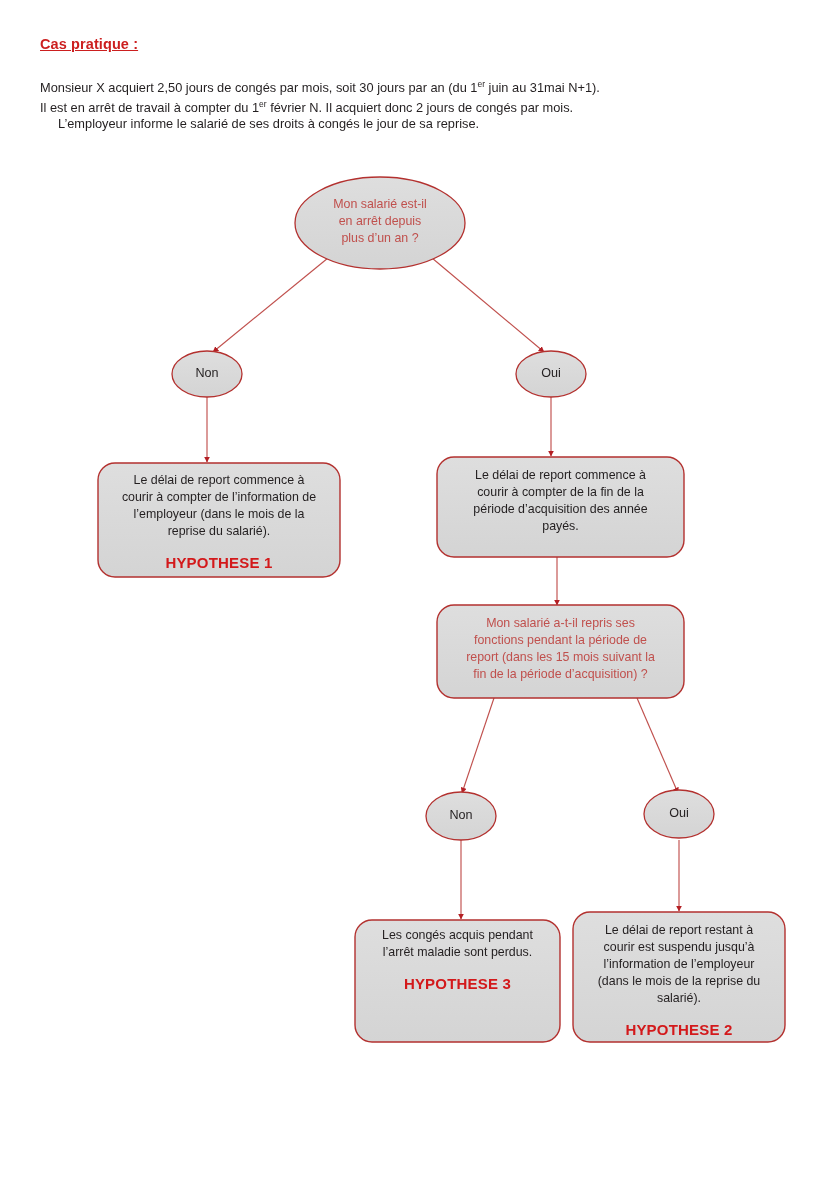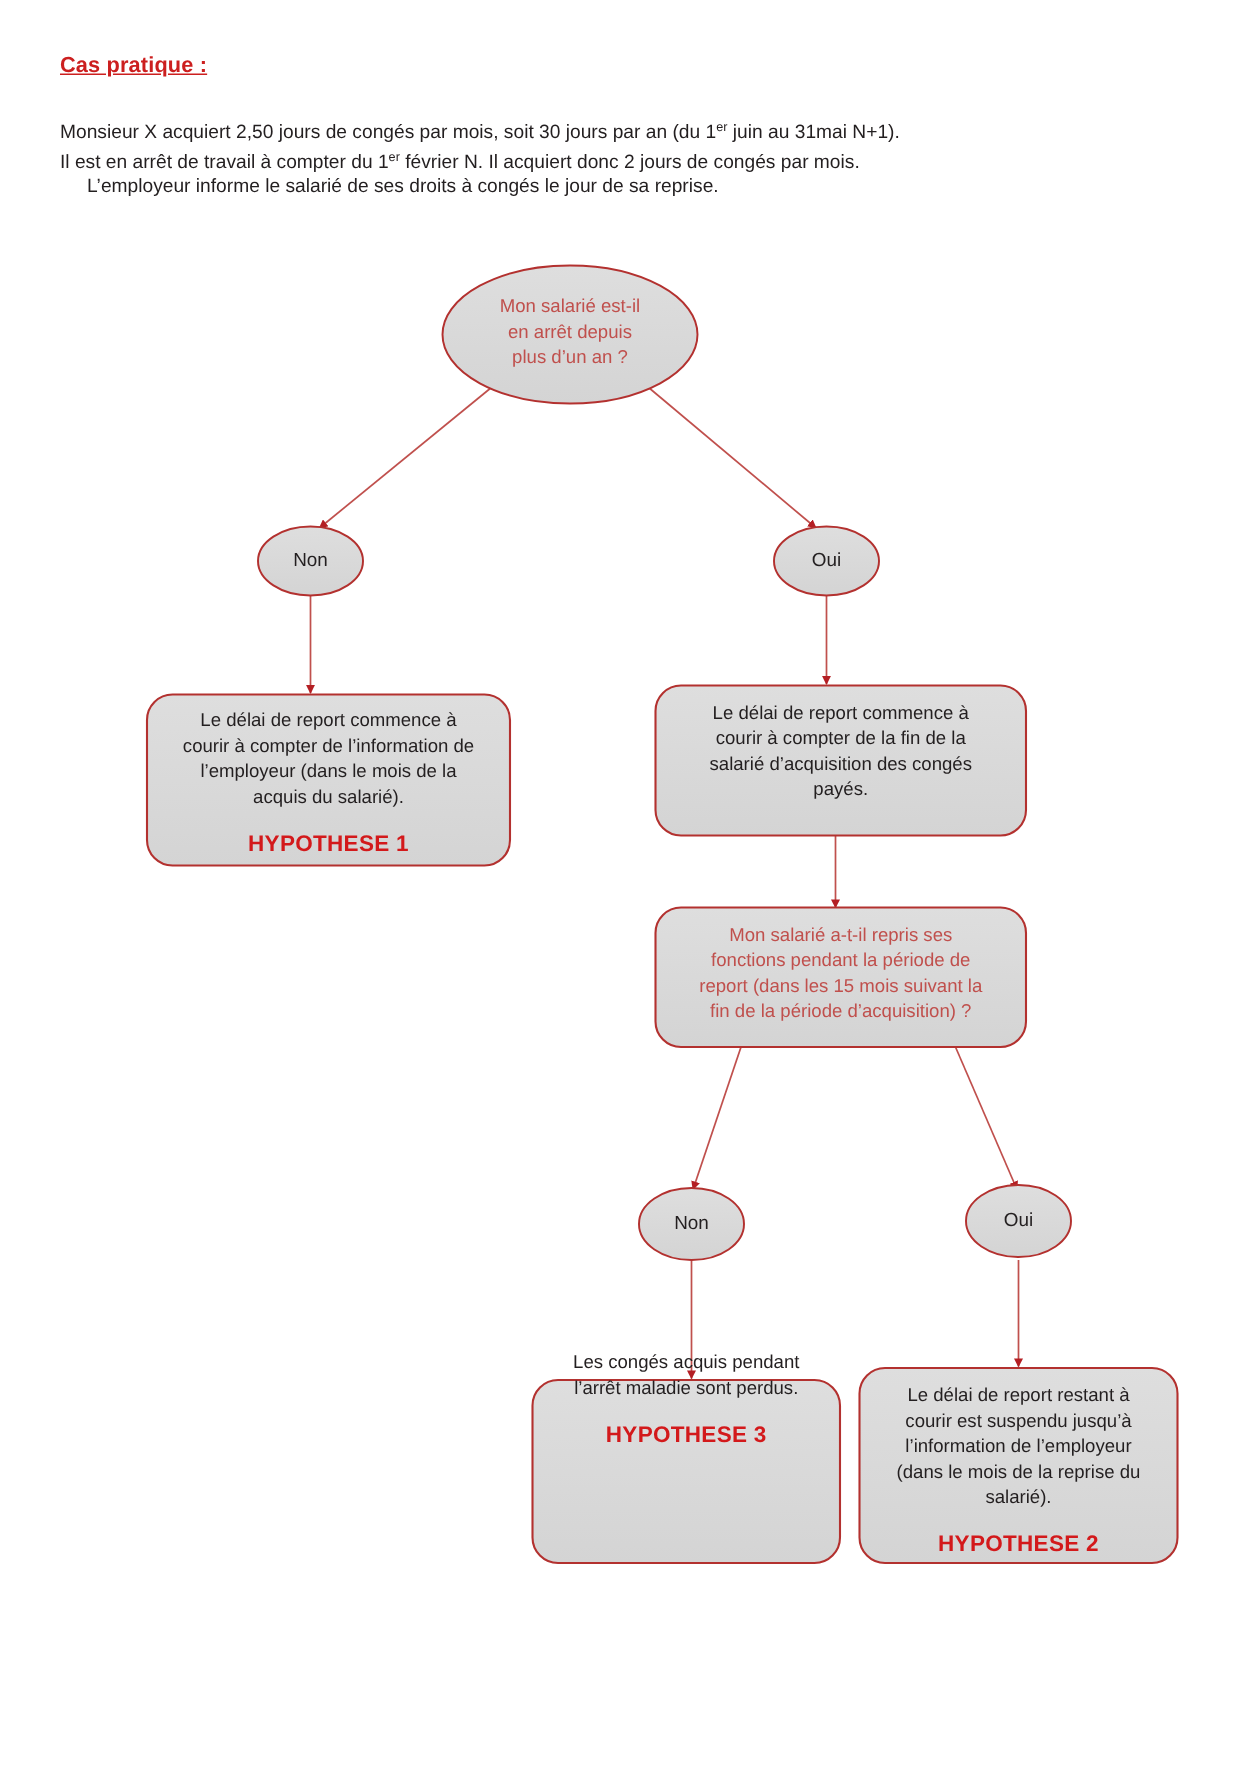--- a/index.html
+++ b/index.html
@@ -142,43 +142,43 @@
   </div>
 
   <div class="pill-text" style="left:177px; top:366px; width:60px;">Non</div>
 
   <div class="pill-text" style="left:521px; top:366px; width:60px;">Oui</div>
 
   <div class="node-text dark" style="left:103px; top:472px; width:232px;">
     <span>Le délai de report commence à</span><br>
     <span>courir à compter de l’information de</span><br>
     <span>l’employeur (dans le mois de la</span><br>
-    <span>acquis du salarié).</span>
+    <span>reprise du salarié).</span>
     <span class="hyp">HYPOTHESE 1</span>
   </div>
 
   <div class="node-text dark" style="left:442px; top:467px; width:237px;">
     <span>Le délai de report commence à</span><br>
     <span>courir à compter de la fin de la</span><br>
-    <span>salarié d’acquisition des congés</span><br>
+    <span>période d’acquisition des année</span><br>
     <span>payés.</span>
   </div>
 
   <div class="node-text red" style="left:442px; top:615px; width:237px;">
     <span>Mon salarié a-t-il repris ses</span><br>
     <span>fonctions pendant la période de</span><br>
     <span>report (dans les 15 mois suivant la</span><br>
     <span>fin de la période d’acquisition) ?</span>
   </div>
 
   <div class="pill-text" style="left:431px; top:808px; width:60px;">Non</div>
 
   <div class="pill-text" style="left:649px; top:806px; width:60px;">Oui</div>
 
-  <div class="node-text dark" style="left:360px; top:900px; width:195px;">
+  <div class="node-text dark" style="left:360px; top:927px; width:195px;">
     <span>Les congés acquis pendant</span><br>
     <span>l’arrêt maladie sont perdus.</span>
     <span class="hyp">HYPOTHESE 3</span>
   </div>
 
   <div class="node-text dark" style="left:578px; top:922px; width:202px;">
     <span>Le délai de report restant à</span><br>
     <span>courir est suspendu jusqu’à</span><br>
     <span>l’information de l’employeur</span><br>
     <span>(dans le mois de la reprise du</span><br>

